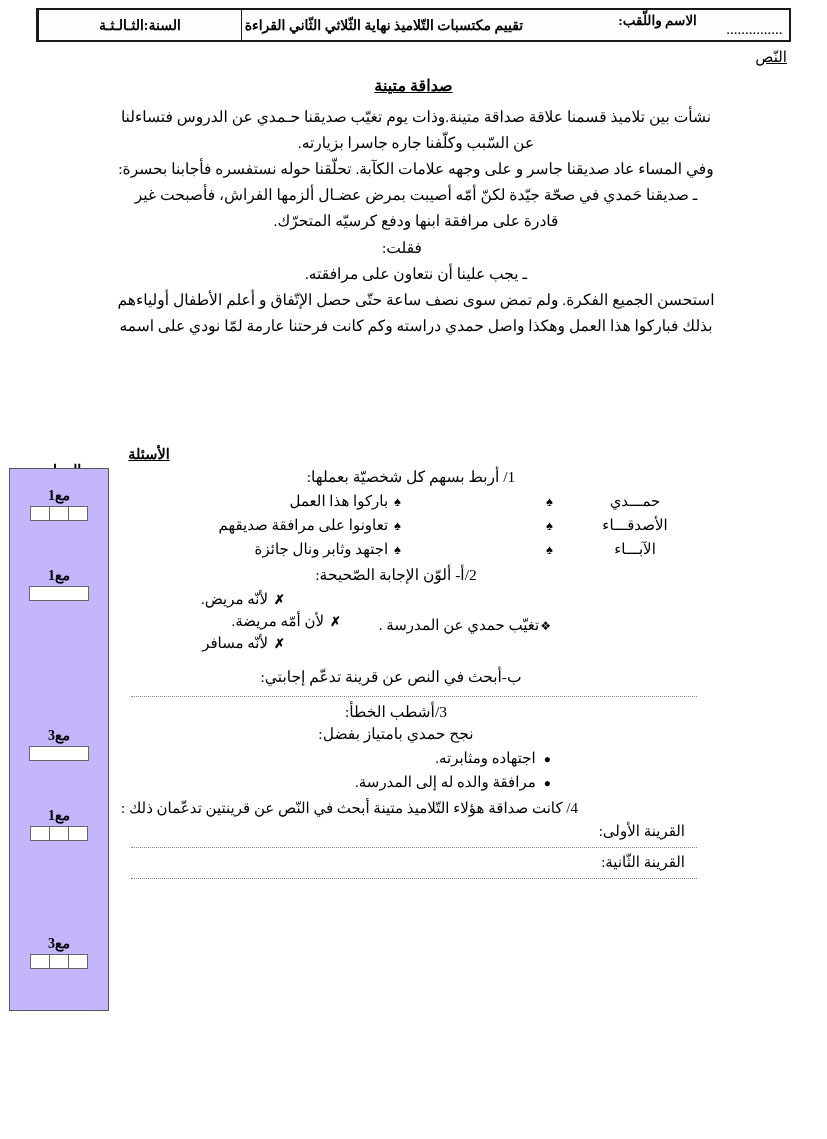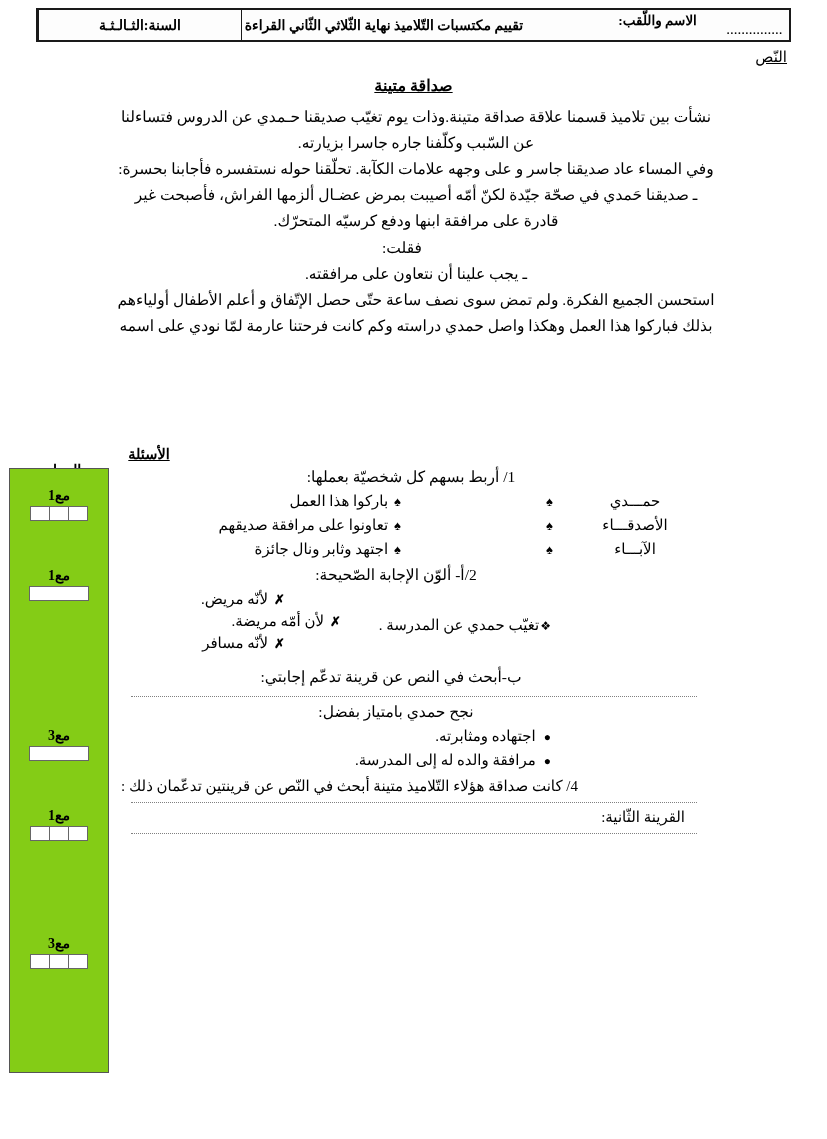--- a/index.html
+++ b/index.html
@@ -159,24 +159,24 @@
     font-weight: bold;
     text-decoration: underline;
   }
 
   
   .crit-col {
     position: absolute;
     top: 22px;
     right: 700px;
     width: 100px;
-    height: 605px;
+    height: 543px;
     border: 1.5px solid #555;
     box-sizing: border-box;
-    background: #84cc16;
+    background: #c4b5fd;
   }
   .crit-item {
     position: absolute;
     width: 100%;
     text-align: center;
   }
   .crit-label {
     font-size: 14px;
     font-weight: bold;
     letter-spacing: -0.5px;
@@ -494,30 +494,32 @@
           <div class="q2-opt o3">
             <span class="x">✗</span>
             <span>لأنّه مسافر</span>
           </div>
         </div>
       </div>
 
       <div class="qb-line">ب-أبحث في النص عن قرينة تدعّم إجابتي:</div>
       <div class="dotted-rule"></div>
 
+      <div class="q3-head">3/أشطب الخطأ:</div>
       <div class="q3-sub">نجح حمدي بامتياز بفضل:</div>
       <div class="q3-list">
         <div class="li">
           <span class="bullet">●</span><span>اجتهاده ومثابرته.</span>
         </div>
         <div class="li">
           <span class="bullet">●</span><span>مرافقة والده له إلى المدرسة.</span>
         </div>
       </div>
 
       <div class="q4-head">4/ كانت صداقة هؤلاء التّلاميذ متينة أبحث في النّص عن قرينتين تدعّمان ذلك :</div>
+      <div class="q4-sub">القرينة الأولى:</div>
       <div class="q4-dots"></div>
       <div class="q4-sub">القرينة الثّانية:</div>
       <div class="q4-dots"></div>
 
     </div>
   </div>
 </div>
 
 </body></html>

